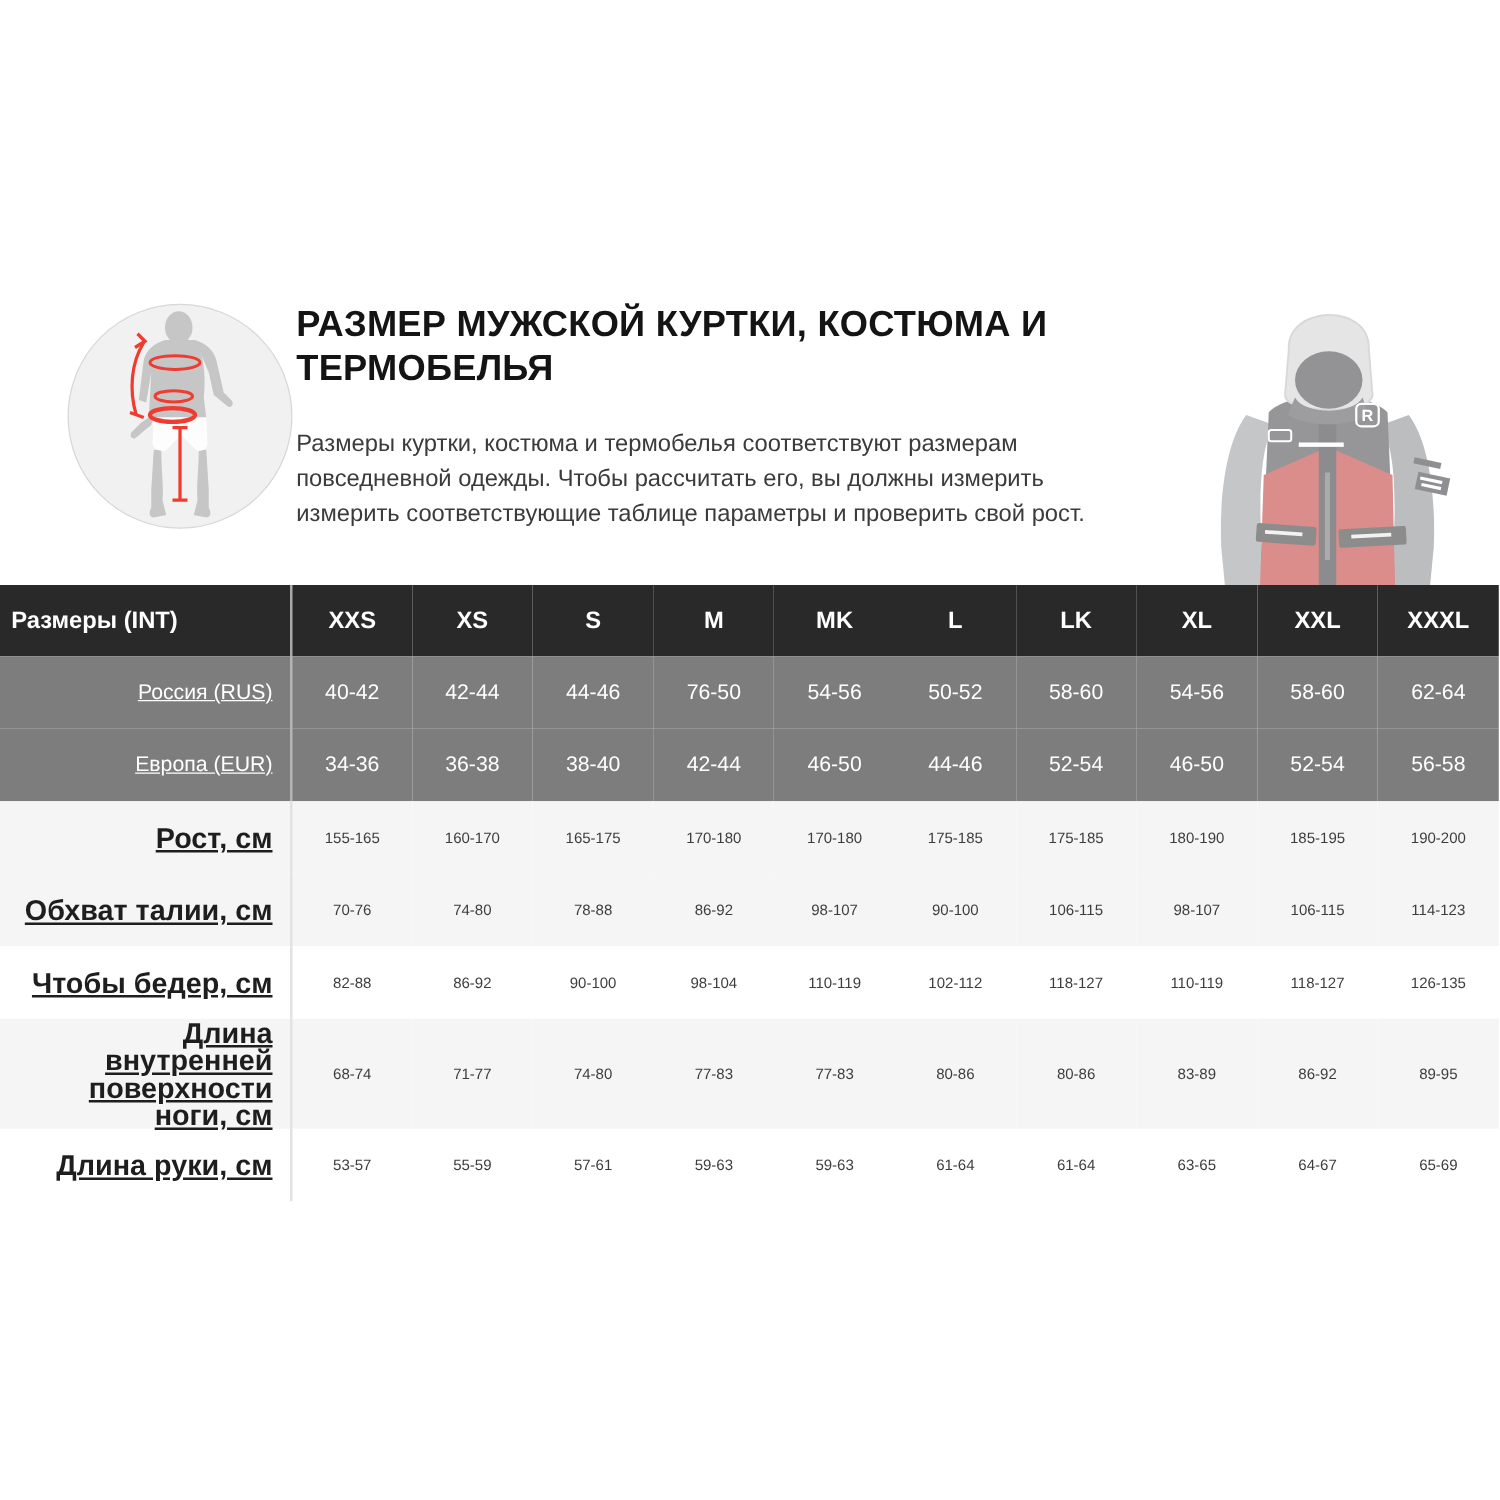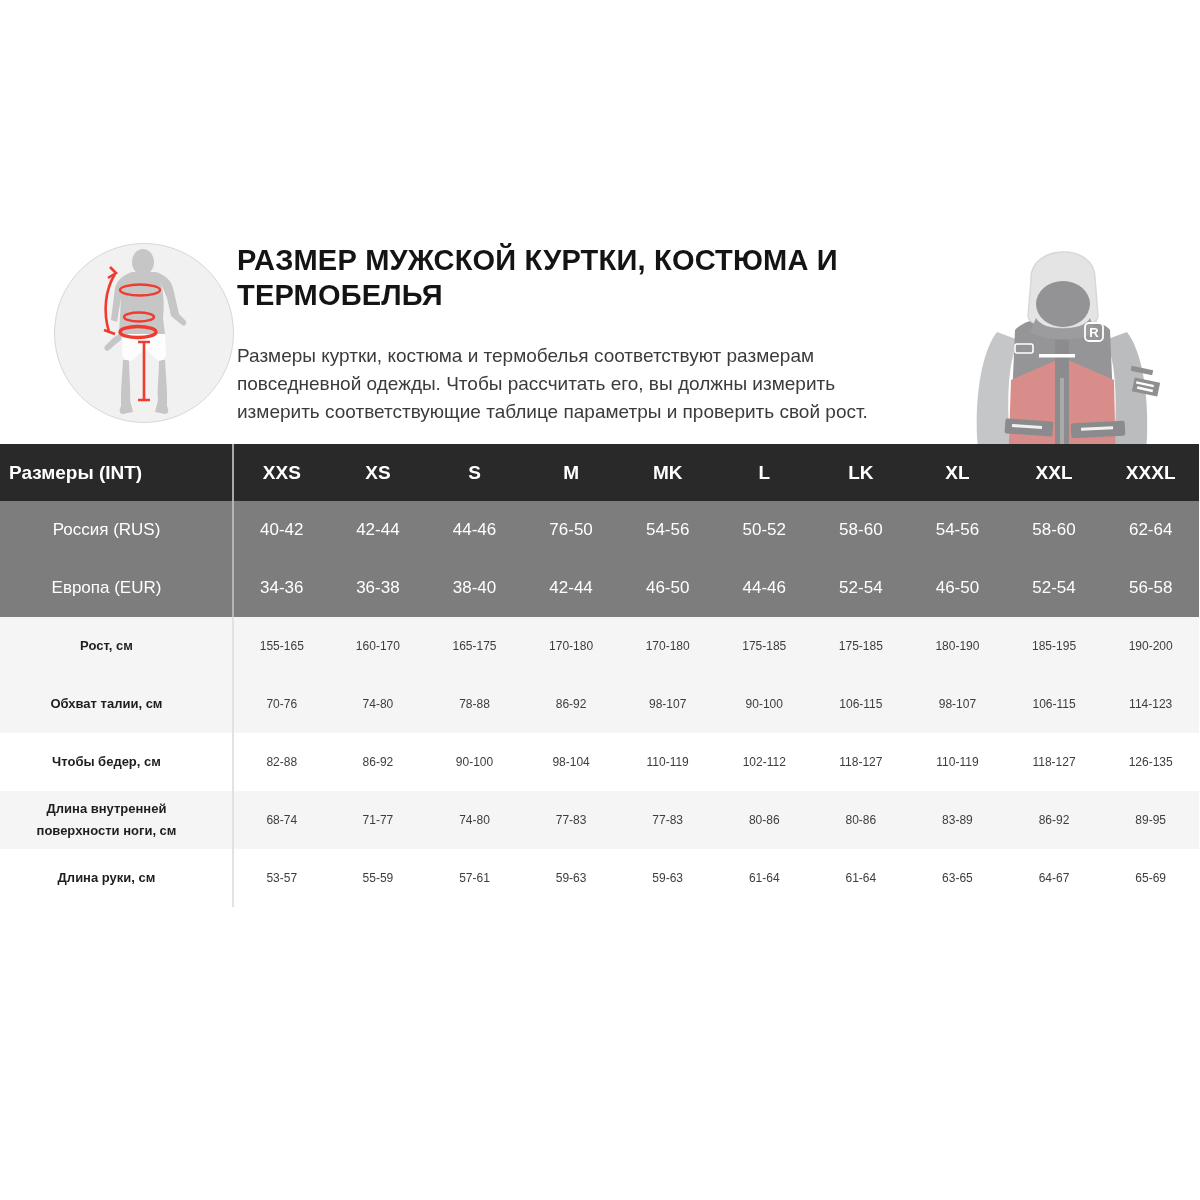--- a/index.html
+++ b/index.html
@@ -12,40 +12,40 @@
 
   .figure-wrap { position:absolute; left:53px; top:242px; width:182px; height:182px; }
   .title-block { position:absolute; left:237px; top:243px; width:700px; }
   .page-title  { font-size:29px; line-height:35px; font-weight:bold; color:#141414;
                  letter-spacing:0.2px; text-transform:uppercase; }
   .page-desc   { margin-top:29px; font-size:19px; line-height:28px; color:#3b3b3b; width:672px; }
 
   .jacket-wrap { position:absolute; left:935px; top:228px; width:255px; height:241px; overflow:hidden; }
 
   
-  .size-table { position:absolute; left:0; top:444px; width:1200px; border-collapse:collapse;
+  .size-table { position:absolute; left:0; top:468px; width:1200px; border-collapse:collapse;
                 table-layout:fixed; }
   .size-table col.label-col { width:233px; }
   .size-table th, .size-table td { font-weight:normal; vertical-align:middle; text-align:center; }
 
   .size-table thead tr { height:57px; background:#292929; }
   .size-table thead th { color:#ffffff; font-weight:bold; font-size:19px; }
   .size-table thead th.lbl { text-align:left; padding-left:9px; font-size:19px; }
 
   .size-table tbody tr { height:58px; }
   .row-gray  { background:#7d7d7d; }
   .row-light { background:#f5f5f5; }
   .row-white { background:#ffffff; }
 
   .row-gray td, .row-gray th { color:#ffffff; font-size:17px; }
   .row-light td, .row-white td { color:#3d3d3d; font-size:12px; }
 
-  .size-table tbody th.lbl { text-align:center; padding-left:9px; padding-right:28px; }
+  .size-table tbody th.lbl { text-align:right; padding-left:9px; padding-right:14px;text-decoration:underline; }
   .row-gray  th.lbl { font-weight:normal; font-size:17px; }
-  .row-light th.lbl, .row-white th.lbl { font-weight:bold; font-size:13px; color:#1e1e1e; line-height:22px; }
+  .row-light th.lbl, .row-white th.lbl { font-weight:bold; font-size:23px; color:#1e1e1e; line-height:22px; }
 
   
   thead th.lbl          { border-right:2px solid #a9a9a9; }
   .row-gray  th.lbl     { border-right:2px solid #b5b5b5; }
   .row-light th.lbl     { border-right:2px solid #e2e2e2; }
   .row-white th.lbl     { border-right:2px solid #e2e2e2; }
 </style>
 </head>
 <body>
 

